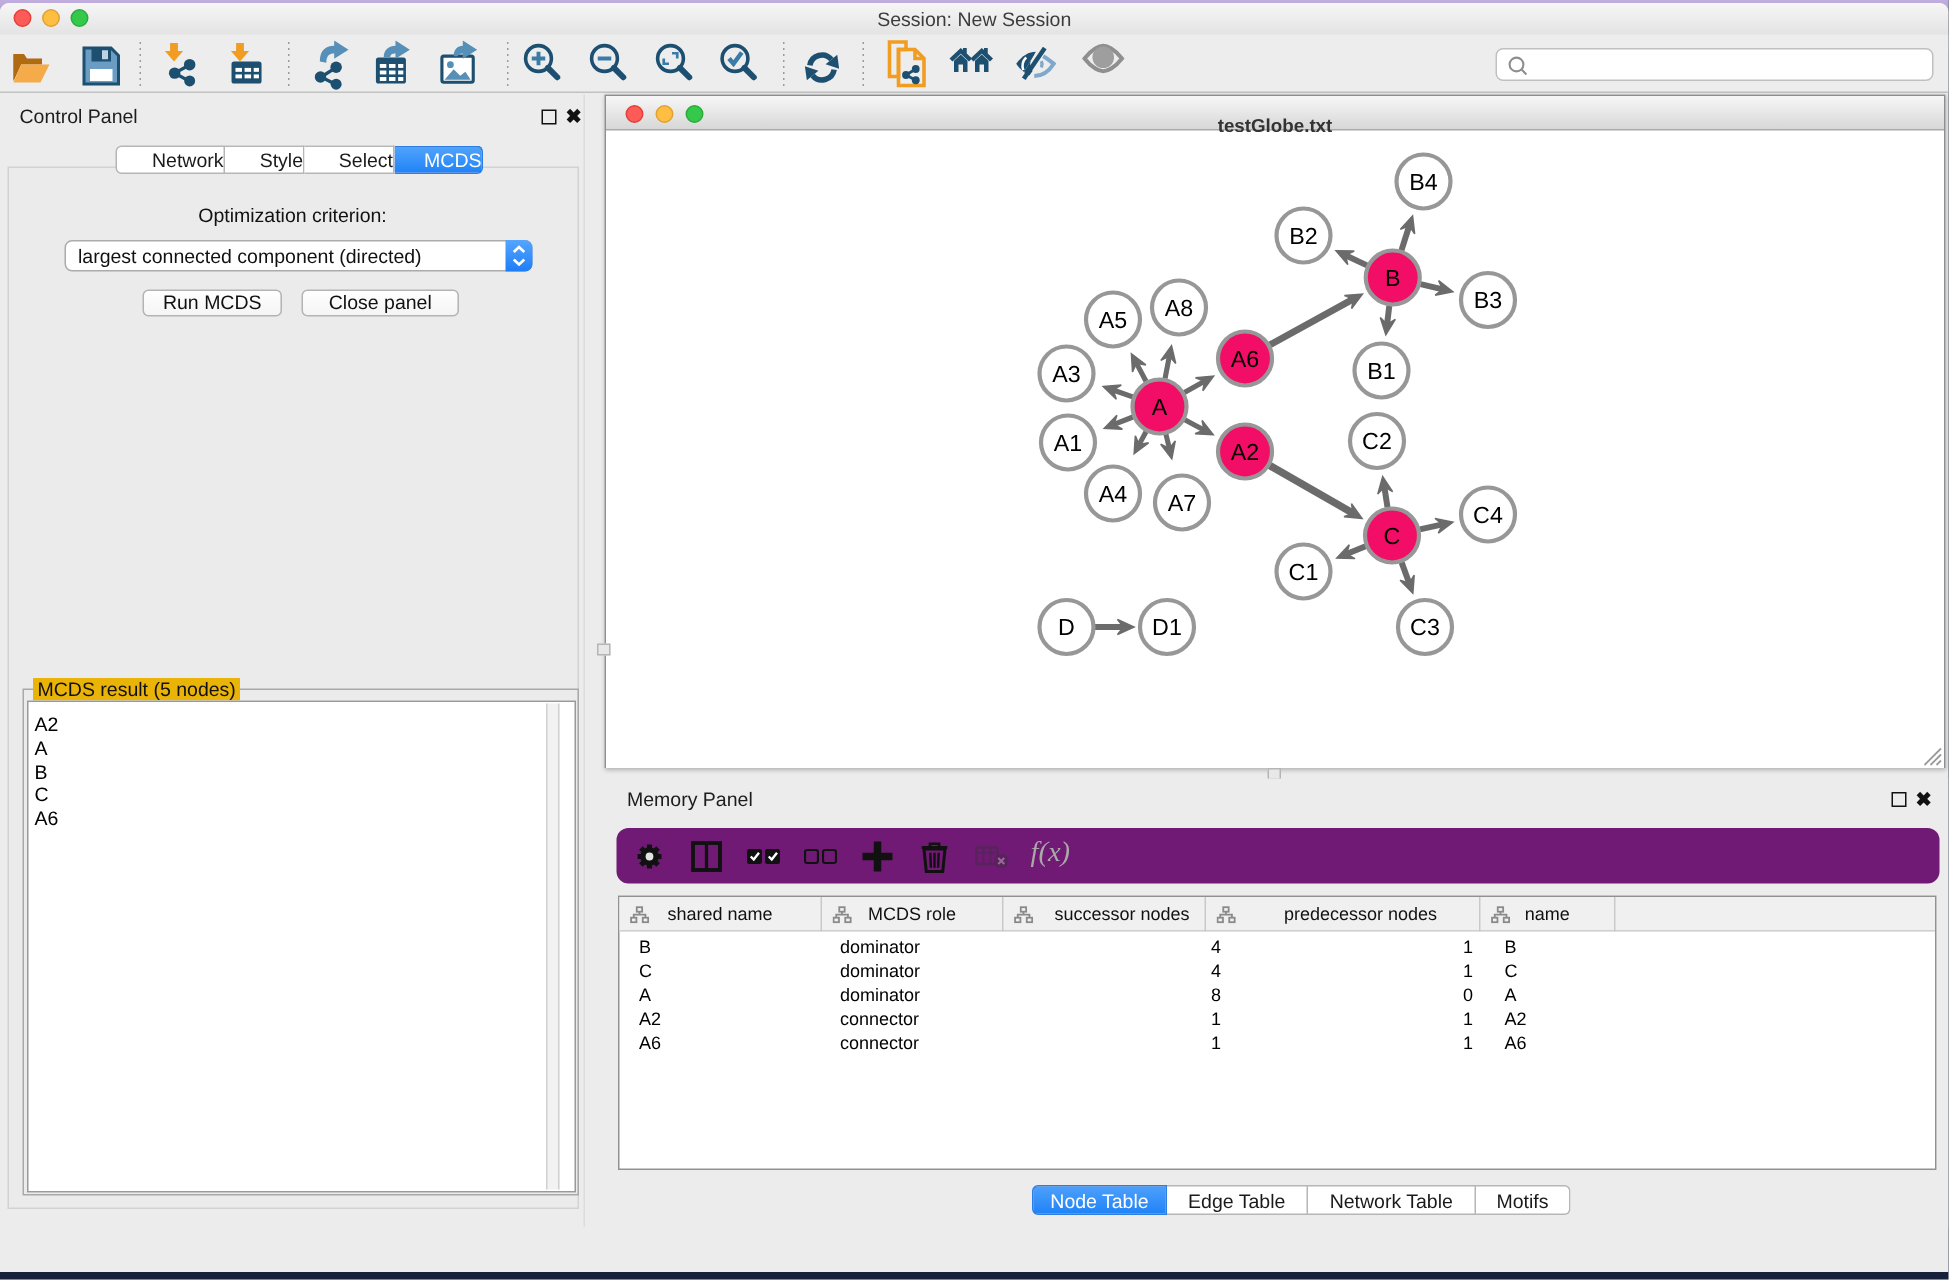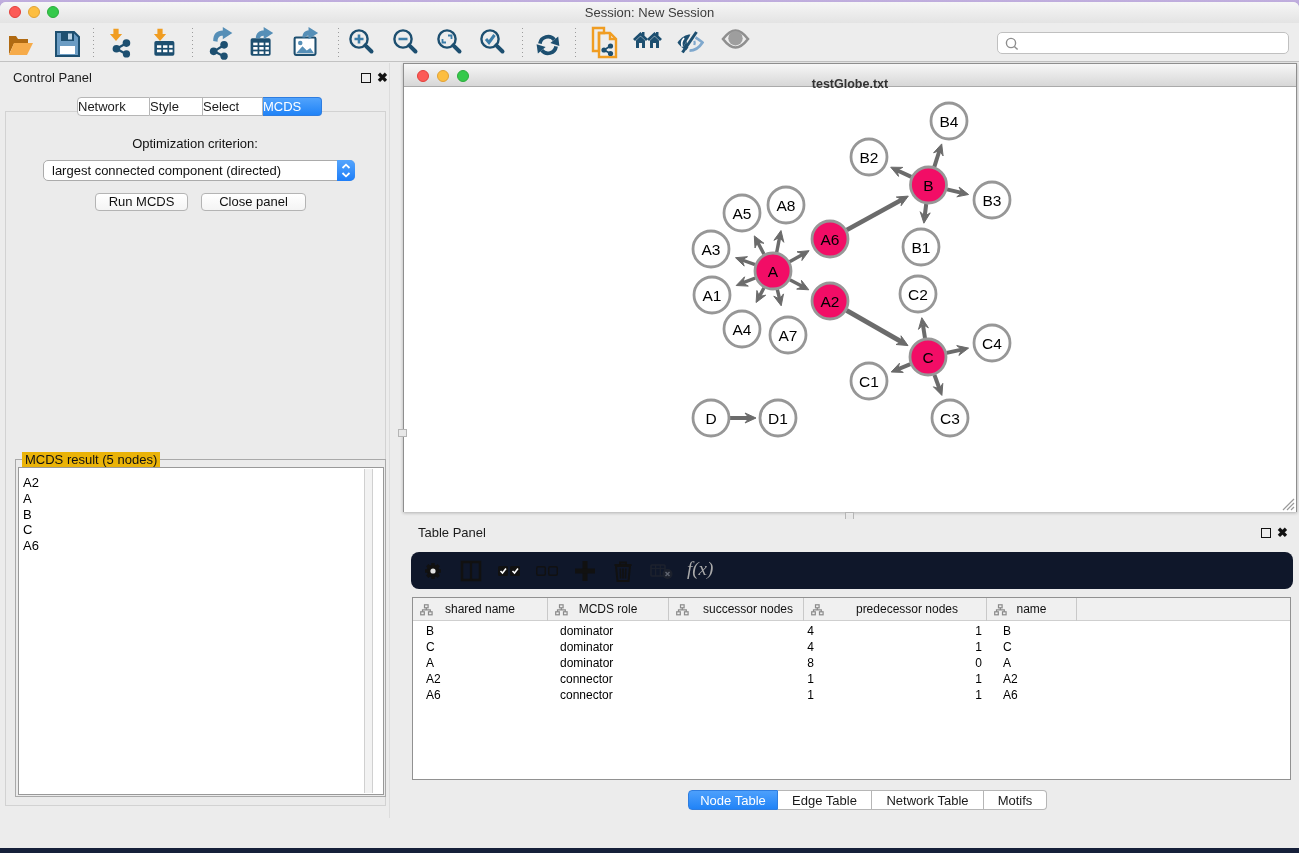--- a/index.html
+++ b/index.html
@@ -19,21 +19,21 @@
 .tbi { position:absolute; top:0; }
 .tsep { position:absolute; top:5px; height:30px; width:1px; background-image:repeating-linear-gradient(#9c9c9c 0 1.5px, transparent 1.5px 4px); }
 #searchbox { position:absolute; left:997px; top:9px; width:292px; height:22px; background:#fff; border:1px solid #c0c0c0; border-radius:5px; }
 
 #cpanel { position:absolute; left:0; top:61px; width:390px; height:755px; background:#ececec; border-right:1px solid #dcdcdc; }
 #cpanel .hdr { position:absolute; left:13px; top:7px; font-size:13px; color:#1c1c1c; }
 .wbtn-min { position:absolute; width:10px; height:10px; border:1.6px solid #111; }
 .wbtn-x  { position:absolute; font-size:13px; font-weight:bold; color:#111; line-height:10px; }
 #cp-body { position:absolute; left:5px; top:48px; width:381px; height:695px; background:#ebebeb; border:1px solid #d2d2d2; }
 .tabs { position:absolute; display:flex; height:19px; }
-.tab { height:19px; line-height:18px; font-size:13px; color:#1a1a1a; background:#fff; border:1px solid #b6b6b6; border-left:none; text-align:left; }
+.tab { height:19px; line-height:18px; font-size:13px; color:#1a1a1a; background:#fff; border:1px solid #b6b6b6; border-left:none; text-align:right; }
 .tab.first { border-left:1px solid #b6b6b6; border-radius:4px 0 0 4px; }
 .tab.last { border-radius:0 4px 4px 0; }
 .tab.sel { background:linear-gradient(#51a3fc,#2083f7); color:#fff; border-color:#2e7de0; }
 #opt-label { position:absolute; left:0; width:390px; top:73px; text-align:center; font-size:13px; color:#111; }
 #dropdown { position:absolute; left:43px; top:97px; width:312px; height:21px; background:#fff; border:1px solid #ababab; border-radius:5px; font-size:13px; color:#111; line-height:19px; padding-left:8px; }
 #dd-btn { position:absolute; right:-1px; top:-1px; width:18px; height:21px; border-radius:0 5px 5px 0; background:linear-gradient(#55a5fd,#1e7ef8); }
 .btn { position:absolute; height:18px; background:linear-gradient(#ffffff,#f4f4f4); border:1px solid #b4b4b4; border-radius:4px; font-size:13px; color:#111; text-align:center; line-height:16px; }
 
 #gbox { position:absolute; left:15px; top:396px; width:371px; height:338px; border:1px solid #a9a9a9; }
 #gbox .glabel { position:absolute; left:6px; top:-8px; background:#eab308; padding:0 3px; font-size:13px; color:#111; }
@@ -41,21 +41,21 @@
 #glist .li { padding-left:4px; height:15.8px; line-height:15.8px; }
 #gscroll { position:absolute; right:10px; top:1px; width:9px; height:324px; background:#f2f2f2; border-left:1px solid #d0d0d0; border-right:1px solid #d0d0d0; }
 
 #netwin { position:absolute; left:403px; top:61px; width:894px; height:449px; background:#fff; border:1px solid #8e8e8e; box-shadow:0 1px 3px rgba(0,0,0,0.25); }
 #nw-title { position:absolute; left:0; top:0; width:100%; height:23px; background:linear-gradient(#f7f7f7,#d7d7d7); border-bottom:1px solid #aaa; }
 #nw-title .title { position:absolute; left:0; right:0; top:13px; text-align:center; font-size:12.5px; font-weight:bold; color:#333; }
 #nw-canvas { position:absolute; left:0; top:24px; width:892px; height:424px; background:#fff; }
 
 #tpanel { position:absolute; left:403px; top:517px; width:896px; height:299px; background:#ececec; }
 #tpanel .hdr { position:absolute; left:15px; top:6px; font-size:13px; color:#1c1c1c; }
-#tp-toolbar { position:absolute; left:8px; top:33px; width:882px; height:37px; background:#0f172a; border-radius:8px; }
+#tp-toolbar { position:absolute; left:8px; top:33px; width:882px; height:37px; background:#701a75; border-radius:8px; }
 #tp-table { position:absolute; left:9px; top:78px; width:879px; height:183px; background:#fff; border:1px solid #919191; }
 #tp-thead { position:absolute; left:0; top:0; width:100%; height:23px; background:#f0f0f0; border-bottom:1px solid #cfcfcf; }
 .th { position:absolute; top:0; height:23px; border-right:1px solid #c9c9c9; font-size:12px; color:#111; text-align:center; line-height:23px; }
 .rowtxt { position:absolute; font-size:12px; color:#000; height:16px; line-height:16px; }
 
 #bottomtabs { position:absolute; left:269px; top:271px; display:flex; height:20px; }
 .btab { height:20px; line-height:19px; font-size:13px; color:#1a1a1a; background:#fff; border:1px solid #b6b6b6; border-left:none; text-align:center; }
 .btab.first { border-left:1px solid #b6b6b6; border-radius:4px 0 0 4px; }
 .btab.last { border-radius:0 4px 4px 0; }
 .btab.sel { background:linear-gradient(#4da0fc,#2083f7); color:#fff; border-color:#2e7de0; }
@@ -356,21 +356,21 @@
             <line x1="4" y1="15" x2="15" y2="4"></line>
             <line x1="8" y1="15" x2="15" y2="8"></line>
             <line x1="12" y1="15" x2="15" y2="12"></line>
           </g>
       </svg>
     </div>
   </div>
   <div class="spl-handle" style="left:398px; top:427px;"></div>
   <div class="spl-handle" style="left:845px; top:510px;"></div>
   <div id="tpanel">
-    <div class="hdr">Table Panel</div>
+    <div class="hdr">Memory Panel</div>
     <div class="wbtn-min" style="left:858px; top:9px;"></div>
     <div class="wbtn-x" style="left:874px; top:9px;">✖</div>
     <div id="tp-toolbar">
 <svg style="position:absolute; left:10px; top:7px;" width="24" height="24" viewBox="0 0 24 24">
           <g fill="#111">
             <circle cx="12" cy="12" r="6.2"></circle>
 <g stroke="#111" stroke-width="3.4">
 <line x1="12" y1="4" x2="12" y2="20"></line>
               <line x1="4" y1="12" x2="20" y2="12"></line>
 <line x1="6.3" y1="6.3" x2="17.7" y2="17.7"></line>

